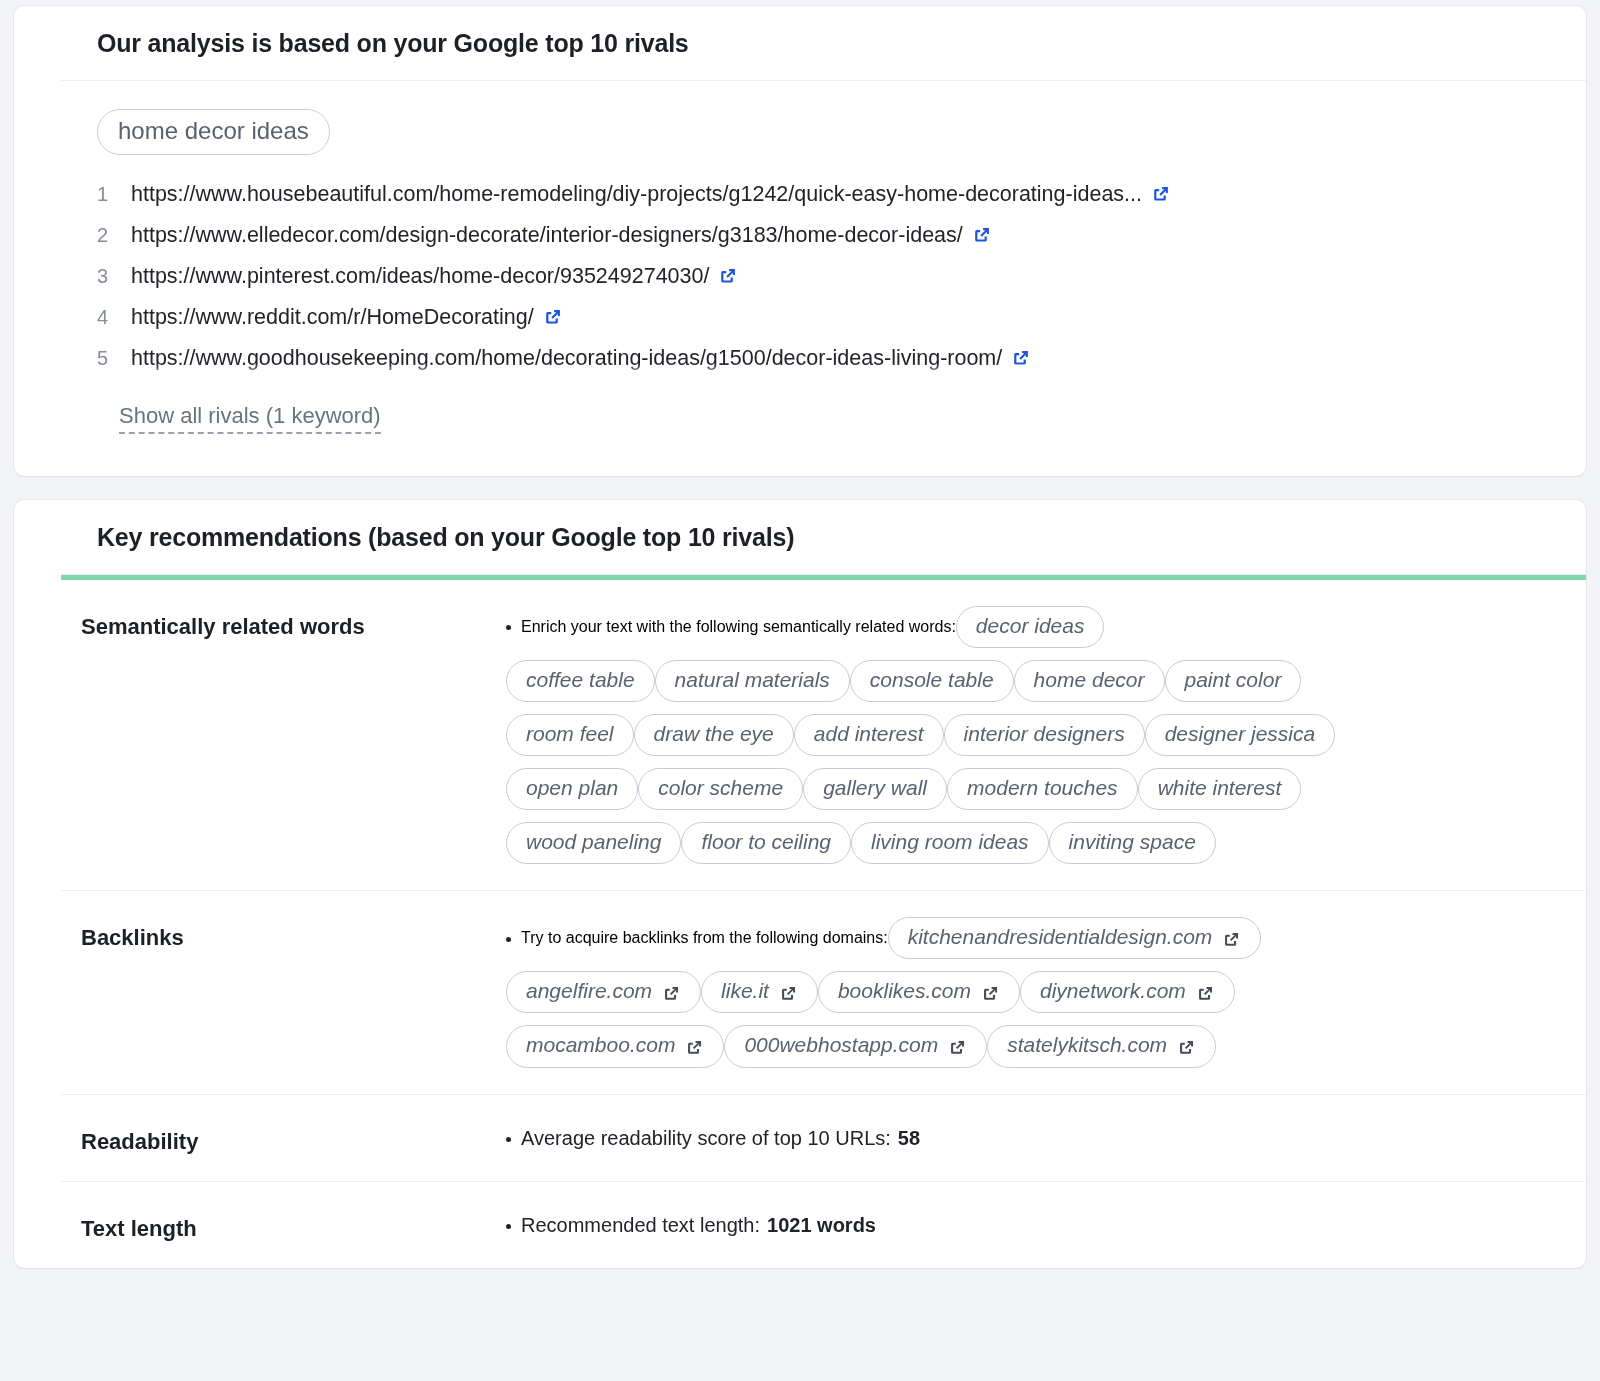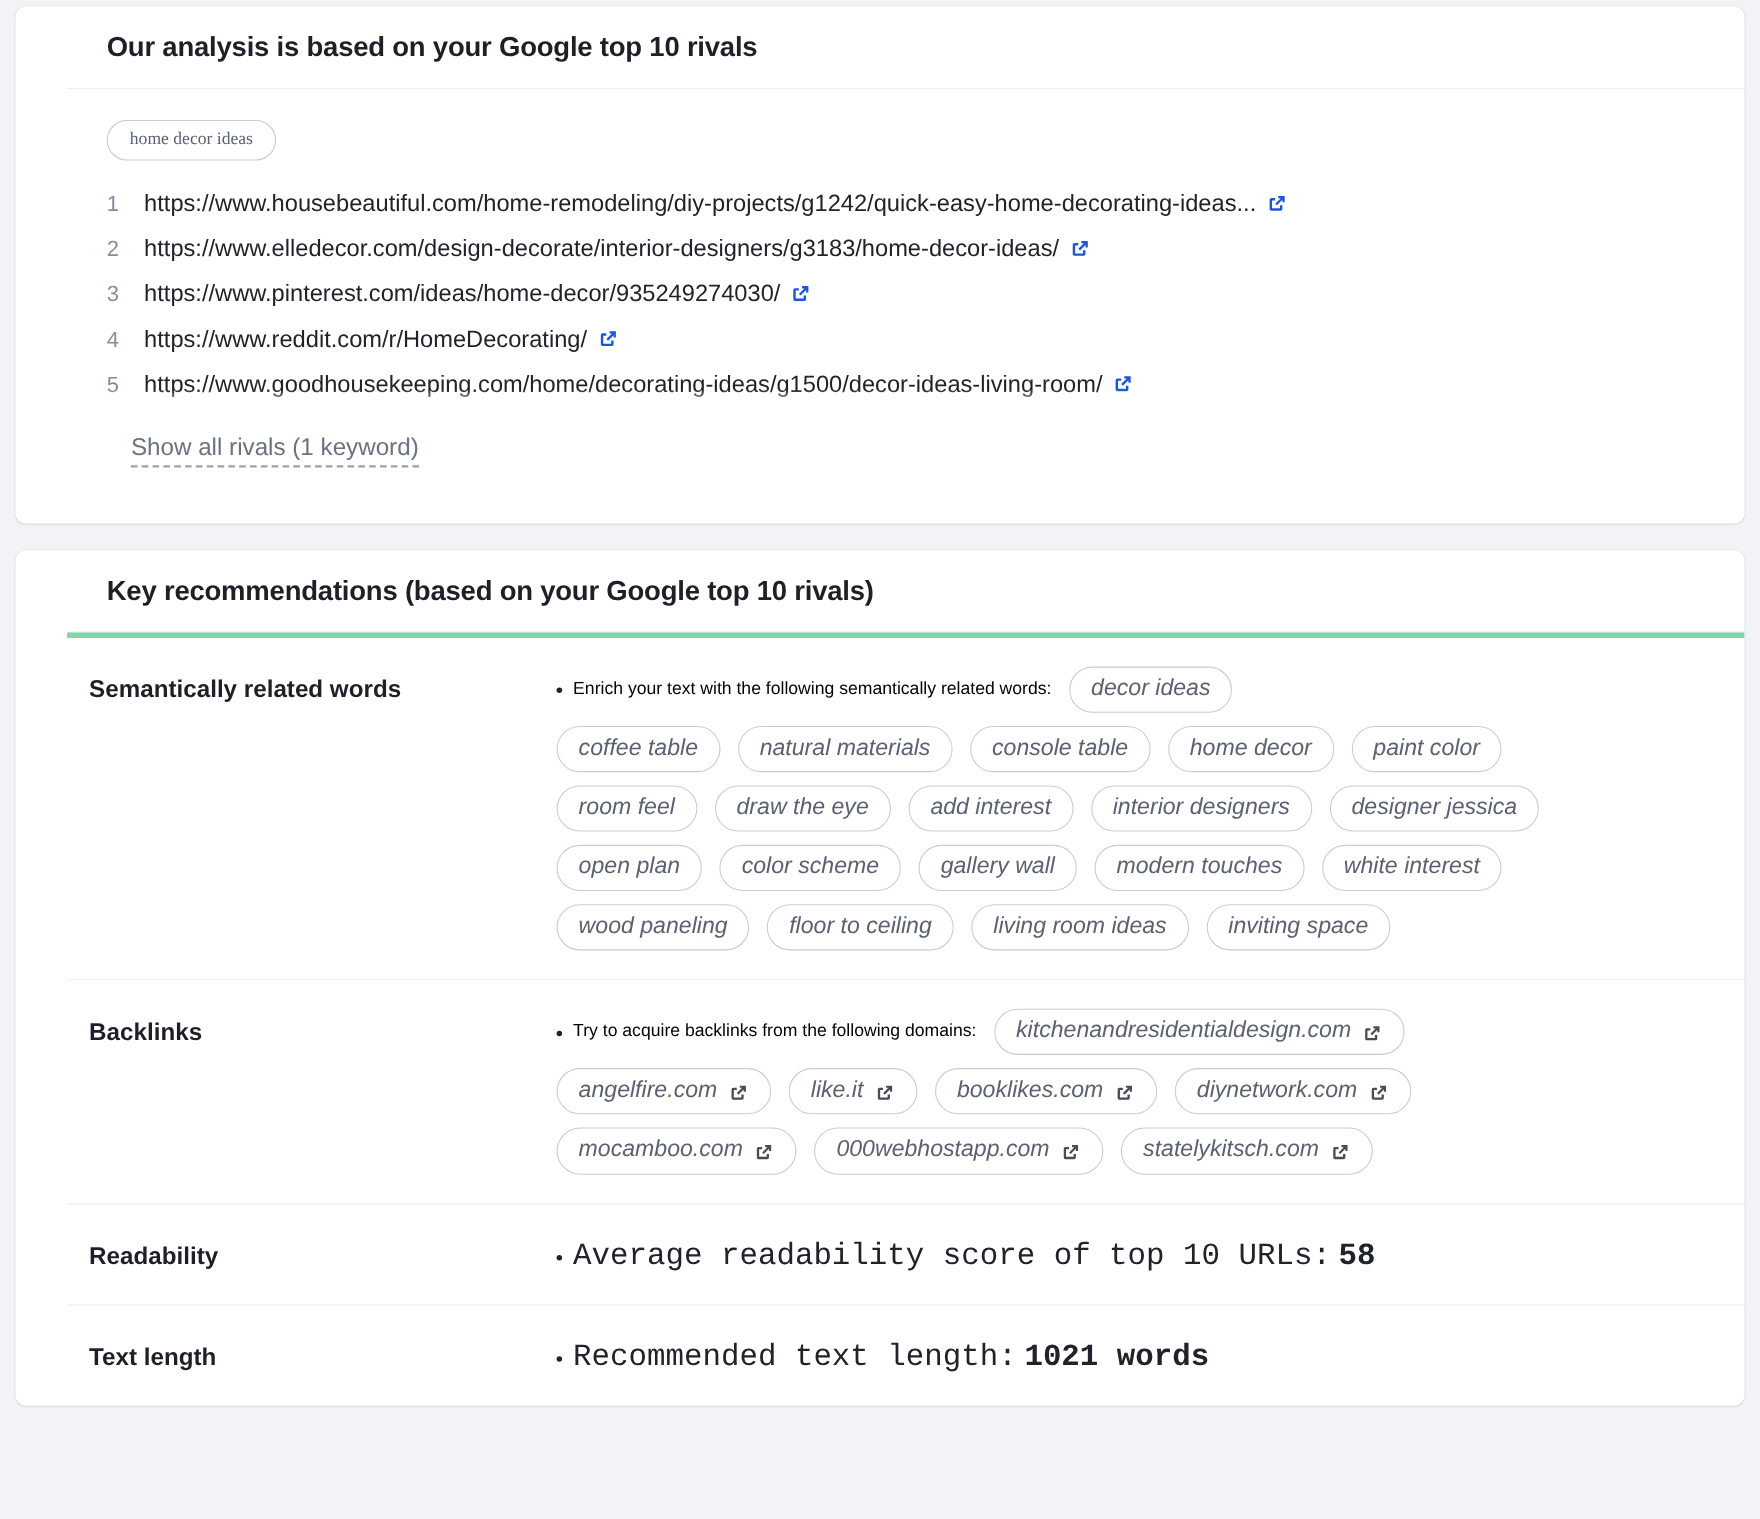--- a/index.html
+++ b/index.html
@@ -39,25 +39,24 @@
 
   
   .rivals-card { height: 470px; position: relative; }
   .rivals-body { padding: 28px 36px 0 36px; position: relative; }
 
   .kw-pill {
     display: inline-block;
     border: 1px solid #c8ccd6;
     border-radius: 999px;
     padding: 8px 20px 10px 20px;
-    font-size: 16px;
+    font-size: 24px;
     color: #5b6170;
     line-height: 1.1;
     background: #fff;
-    font-family: Liberation Serif, serif;
   }
 
   .url-list {
     margin-top: 26px;
     height: 208px;
     overflow: hidden;
     position: relative;
   }
   .url-row {
     display: flex;
@@ -126,46 +125,45 @@
   .bullet-dot {
     display: inline-block;
     width: 5px; height: 5px;
     border-radius: 50%;
     background: #20232a;
     margin-right: 10px;
     position: relative;
     top: 1px;
   }
   .plain-line {
-    font-size: 28px;
+    font-size: 20px;
     color: #20232a;
     display: flex;
     align-items: center;
     padding: 6px 0 2px 0;
-    font-family: Liberation Mono, monospace;
   }
   .plain-line b { font-weight: 700; margin-left: 7px; }
 
   .tag {
     display: inline-flex;
     align-items: center;
     border: 1px solid #c8ccd6;
     border-radius: 999px;
     padding: 7px 19px 9px 19px;
     font-size: 21px;
     color: #5b6170;
     background: #fff;
     line-height: 1.15;
     white-space: nowrap;
     font-style: italic;
   }
   .tag .ext-gray { margin-left: 10px; position: relative; top: 2px; }
 
   .tag-rows { display: flex; flex-direction: column; gap: 12px; }
-  .tag-row { display: flex; flex-wrap: wrap; gap: 16px; align-items: center; }
+  .tag-row { display: flex; flex-wrap: wrap; gap: 0; align-items: center; }
 
   svg { display: block; }
 </style>
 </head>
 <body>
 
 <div class="page">
 
   <div class="card rivals-card">
     <div class="card-header">

